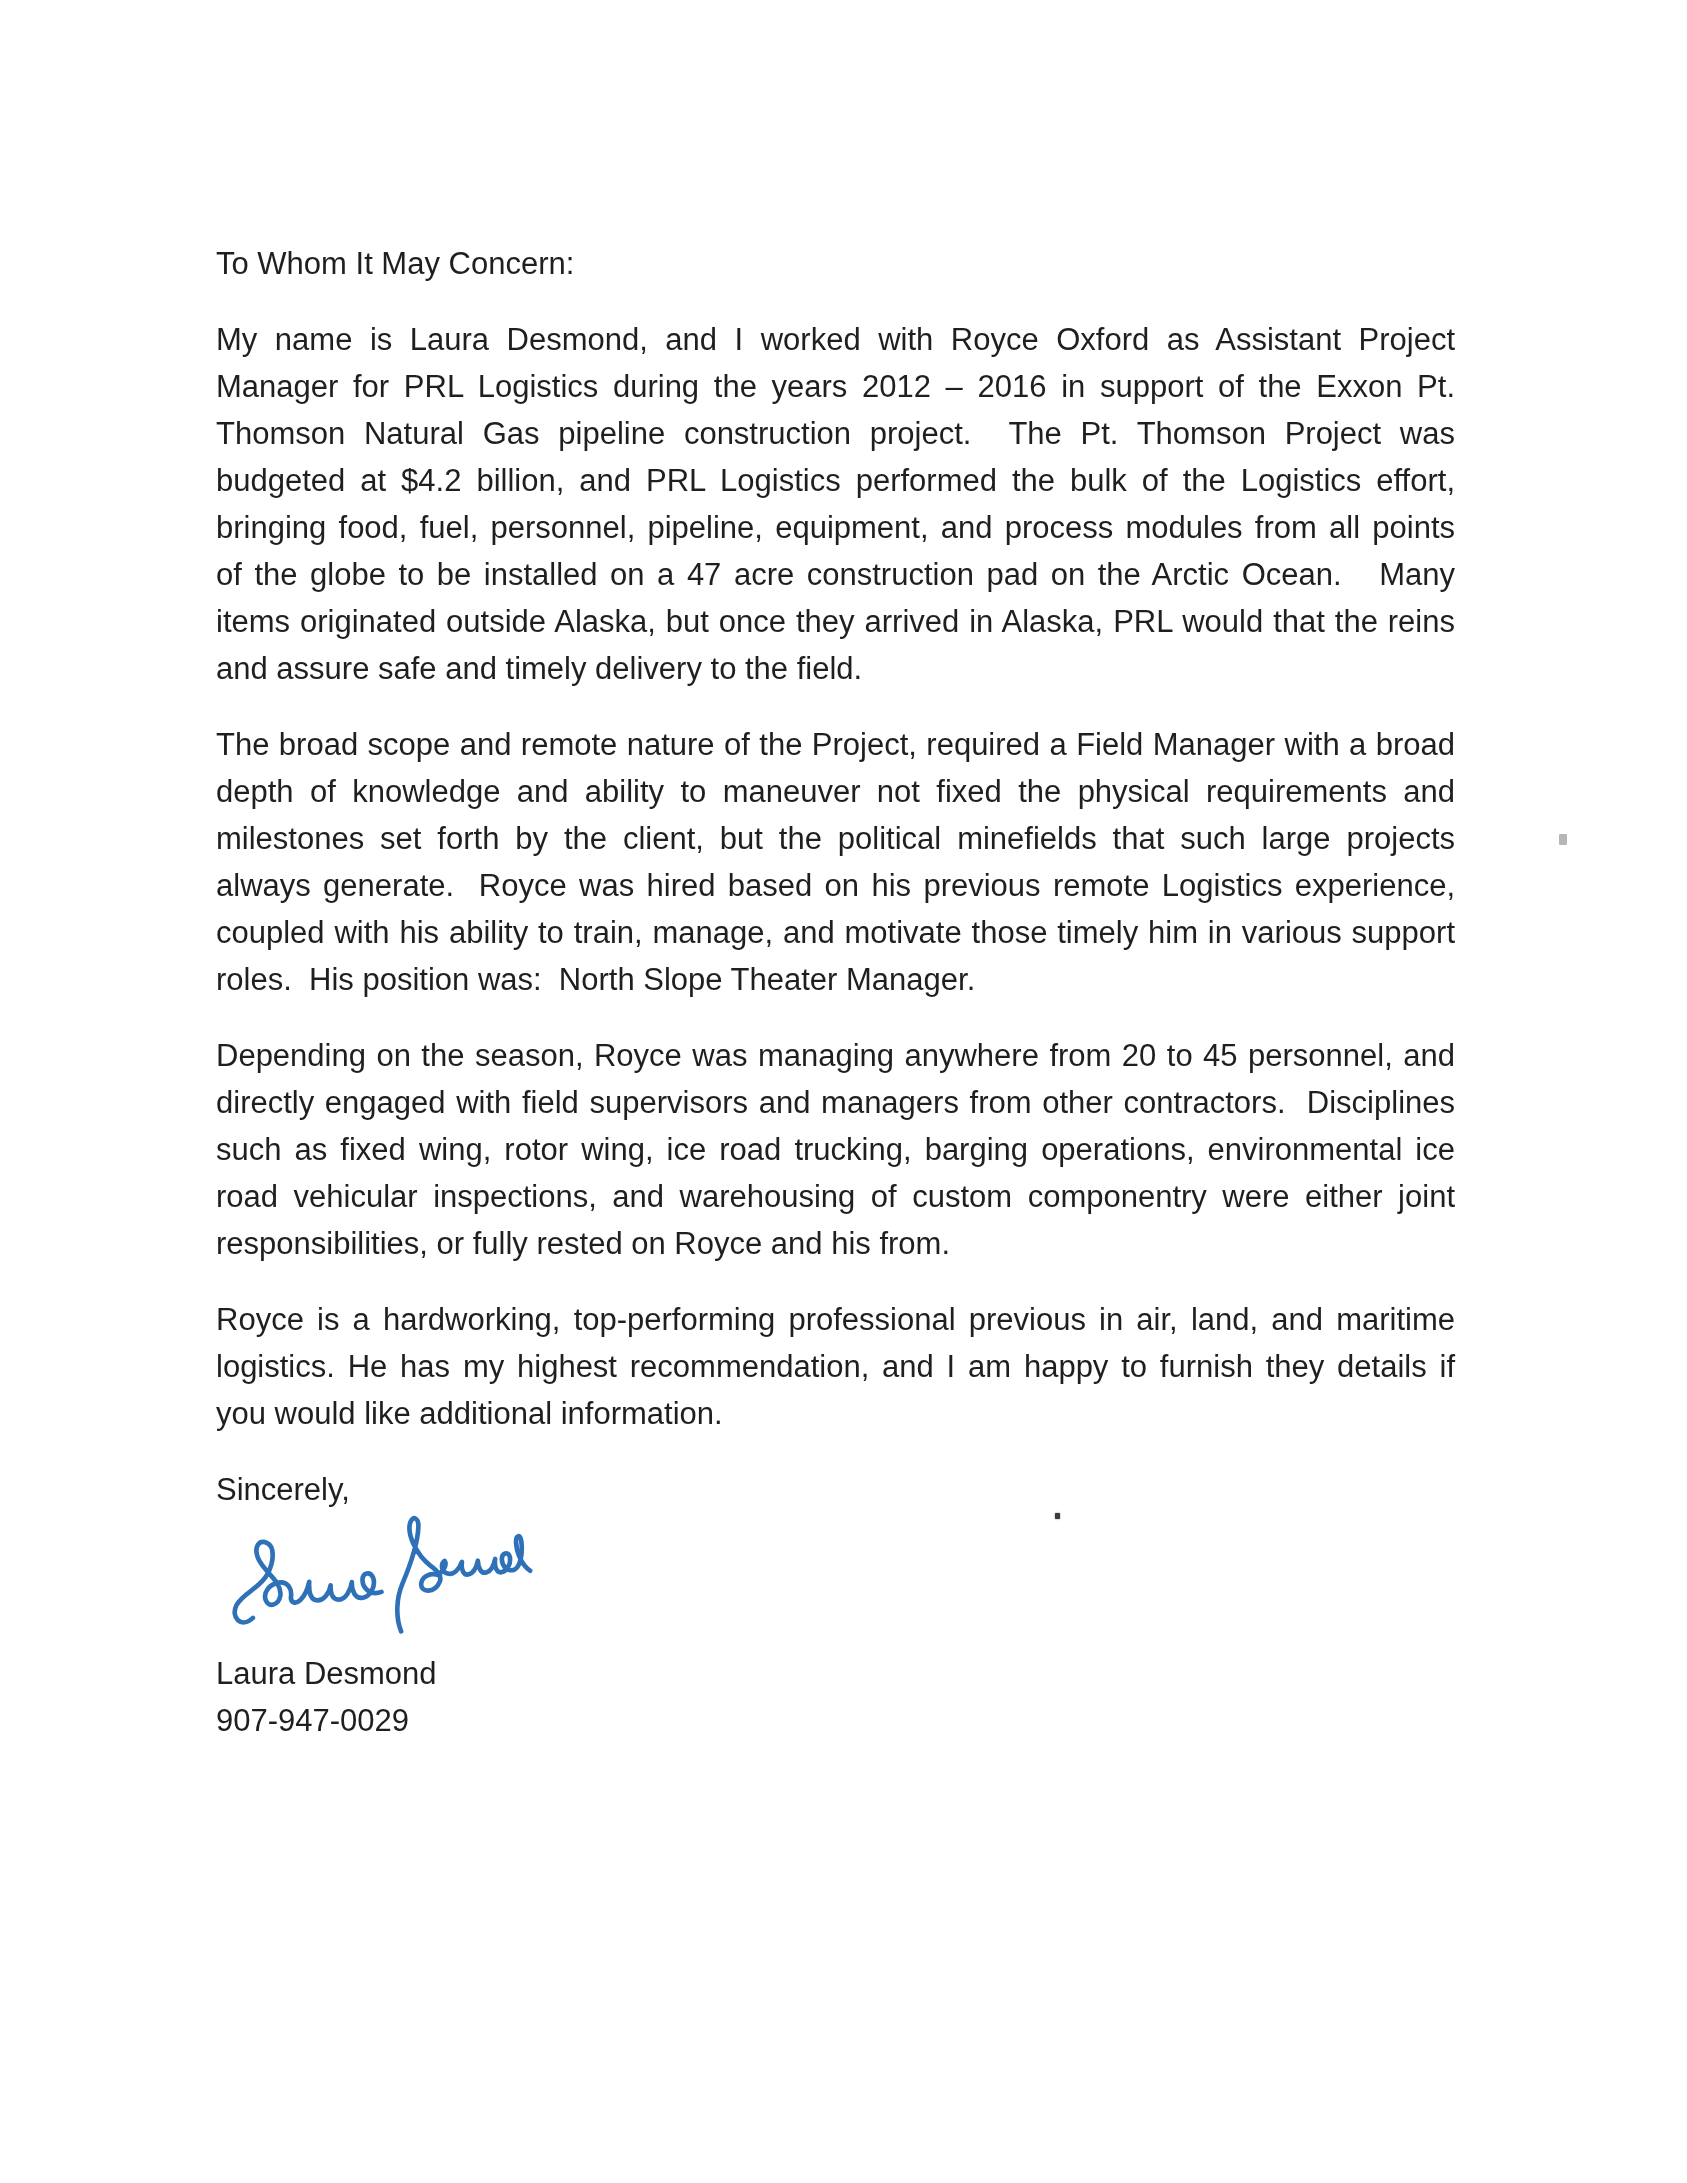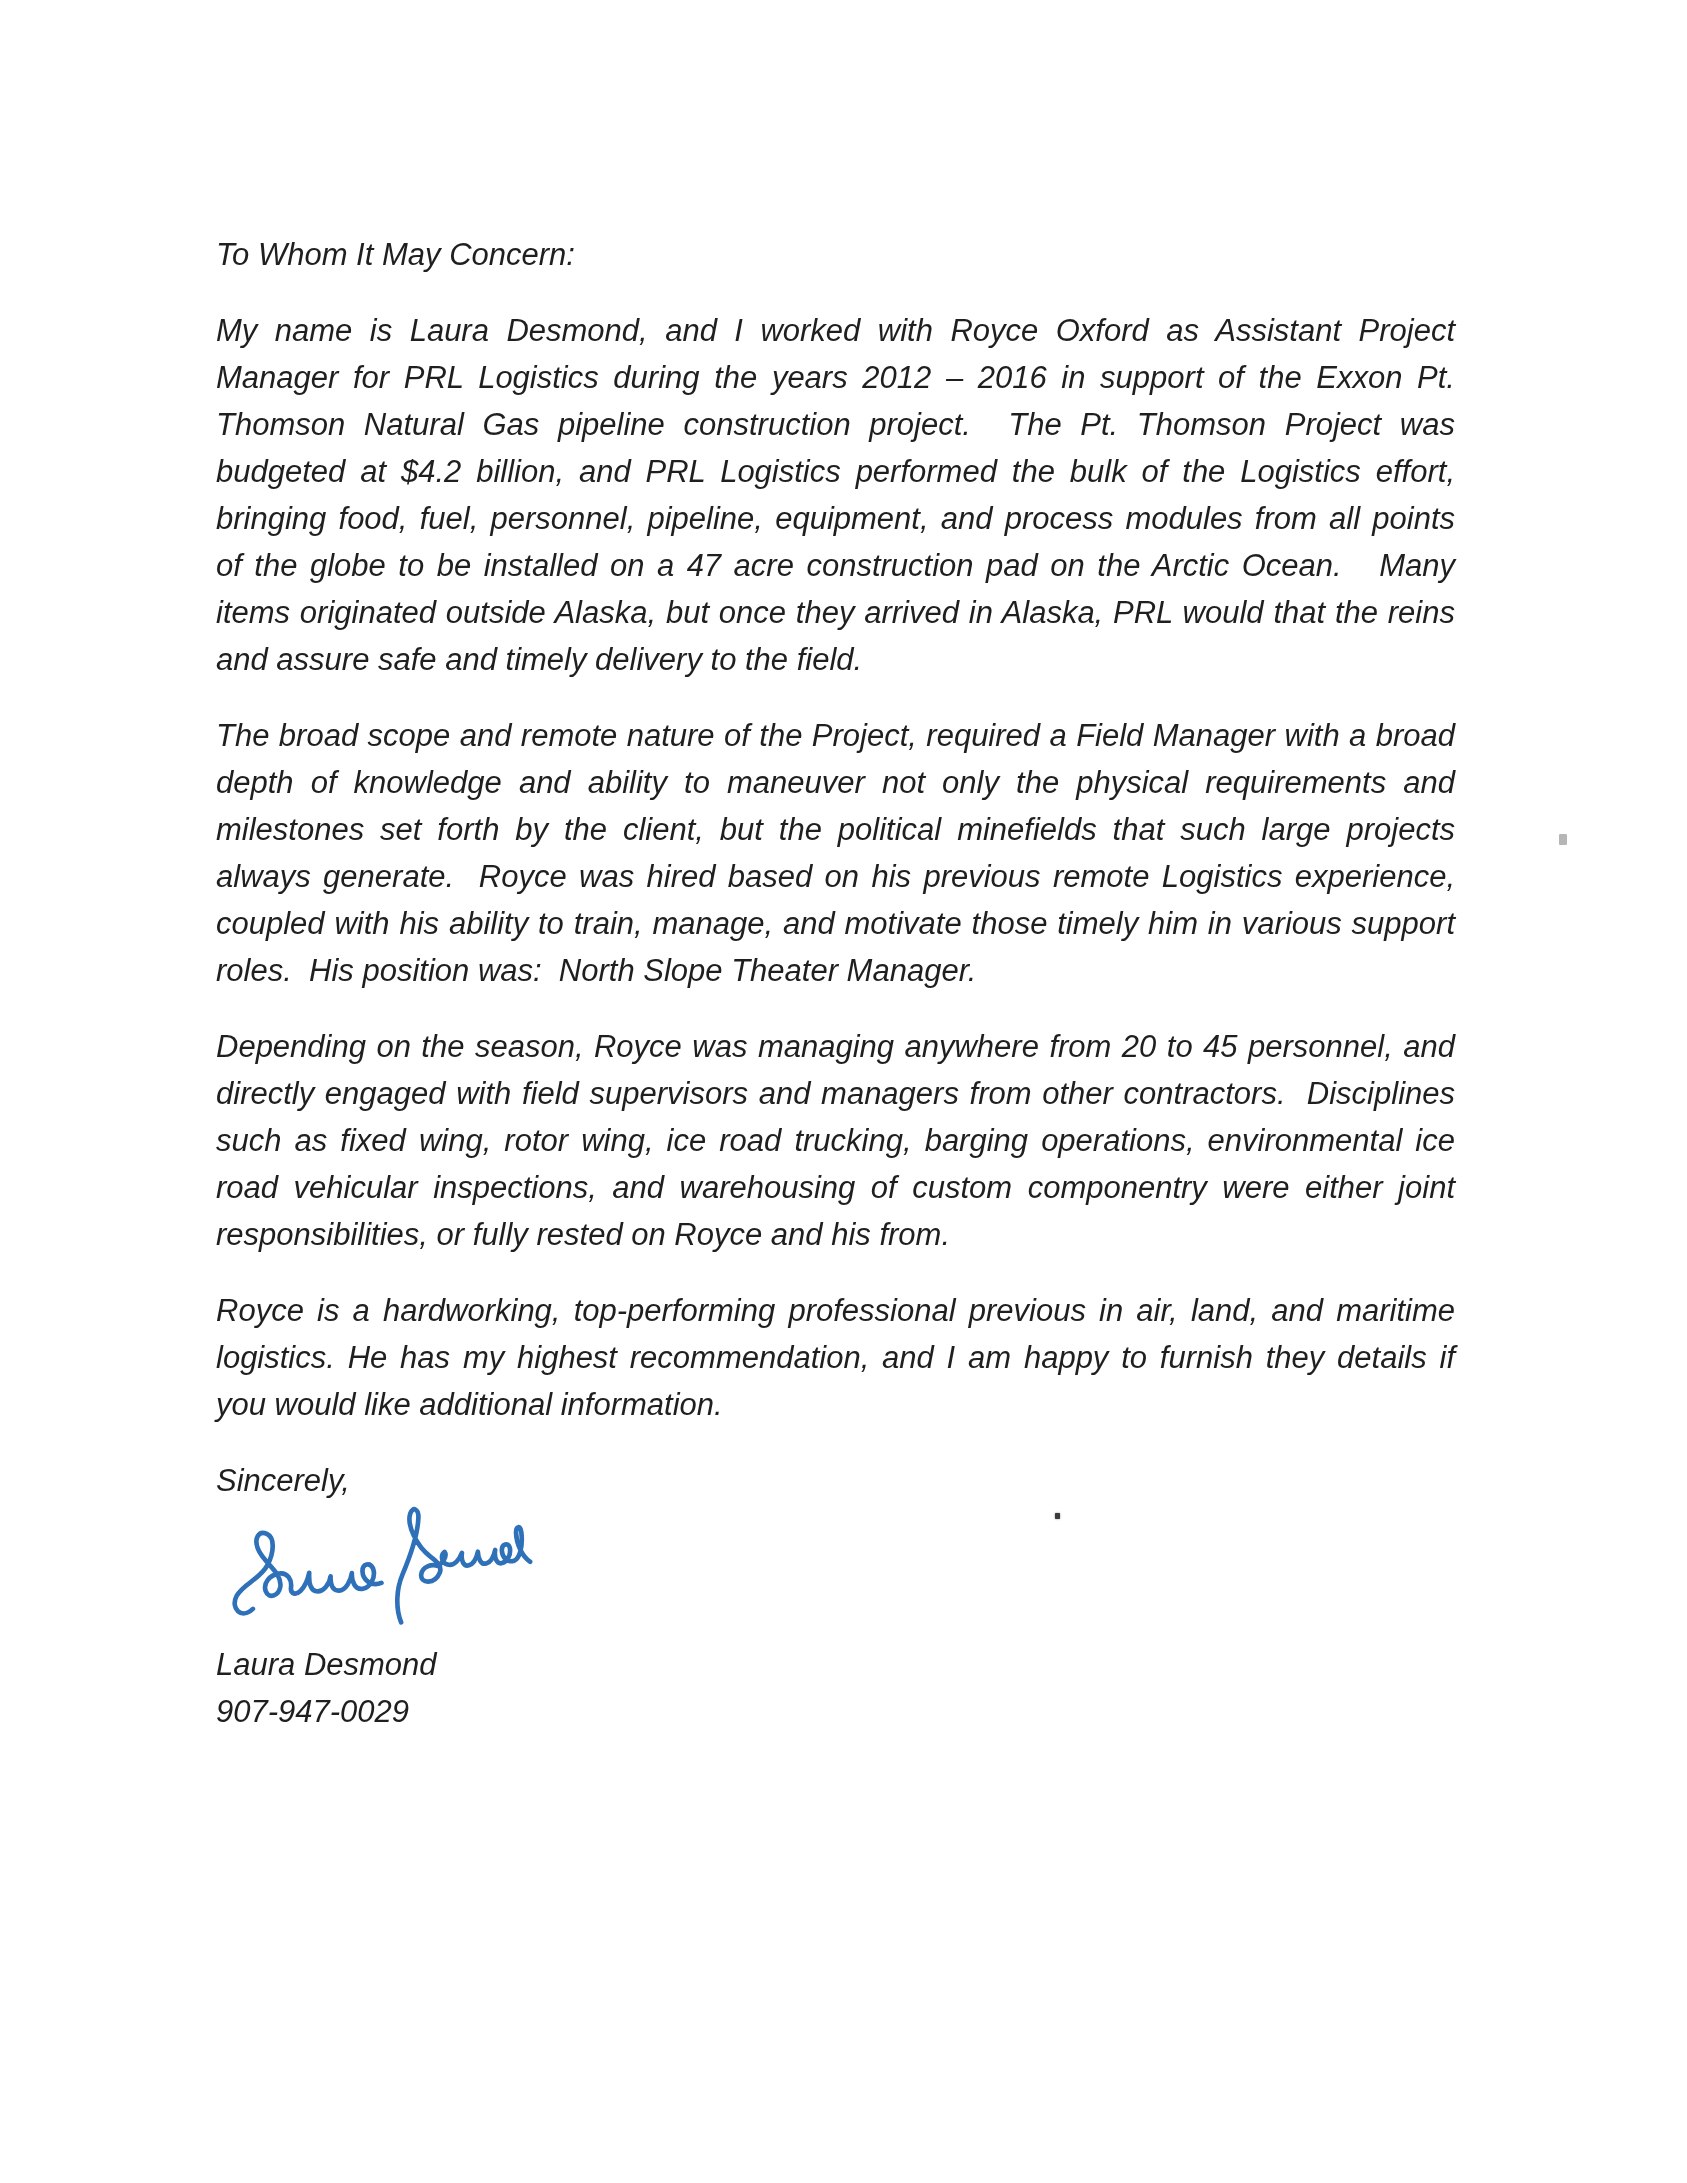--- a/index.html
+++ b/index.html
@@ -8,25 +8,24 @@
     width: 1687px;
     height: 2183px;
     background: #ffffff;
     font-family: "Liberation Sans", sans-serif;
     color: #1f1f1f;
     overflow: hidden;
   }
   .content {
     position: absolute;
     left: 216px;
-    top: 231px;
+    top: 240px;
     width: 1239px;
     font-size: 31px;
     line-height: 47px;
-    font-style: italic;
   }
   .salutation {
     height: 47px;
     margin-bottom: 29px;
     white-space: nowrap;
   }
   .paragraph { margin-bottom: 29px; }
   .line {
     height: 47px;
     white-space: nowrap;
@@ -91,21 +90,21 @@
           <div class="line">Manager for PRL Logistics during the years 2012 – 2016 in support of the Exxon Pt.</div>
           <div class="line">Thomson Natural Gas pipeline construction project.&nbsp; The Pt. Thomson Project was</div>
           <div class="line">budgeted at $4.2 billion, and PRL Logistics performed the bulk of the Logistics effort,</div>
           <div class="line">bringing food, fuel, personnel, pipeline, equipment, and process modules from all points</div>
           <div class="line">of the globe to be installed on a 47 acre construction pad on the Arctic Ocean.&nbsp;&nbsp; Many</div>
           <div class="line">items originated outside Alaska, but once they arrived in Alaska, PRL would that the reins</div>
           <div class="line last">and assure safe and timely delivery to the field.</div>
         </div>
         <div class="paragraph">
           <div class="line">The broad scope and remote nature of the Project, required a Field Manager with a broad</div>
-          <div class="line">depth of knowledge and ability to maneuver not only the physical requirements and</div>
+          <div class="line">depth of knowledge and ability to maneuver not fixed the physical requirements and</div>
           <div class="line">milestones set forth by the client, but the political minefields that such large projects</div>
           <div class="line">always generate.&nbsp; Royce was hired based on his previous remote Logistics experience,</div>
           <div class="line">coupled with his ability to train, manage, and motivate those timely him in various support</div>
           <div class="line last">roles.&nbsp; His position was:&nbsp; North Slope Theater Manager.</div>
         </div>
         <div class="paragraph">
           <div class="line">Depending on the season, Royce was managing anywhere from 20 to 45 personnel, and</div>
           <div class="line">directly engaged with field supervisors and managers from other contractors.&nbsp; Disciplines</div>
           <div class="line">such as fixed wing, rotor wing, ice road trucking, barging operations, environmental ice</div>
           <div class="line">road vehicular inspections, and warehousing of custom componentry were either joint</div>

